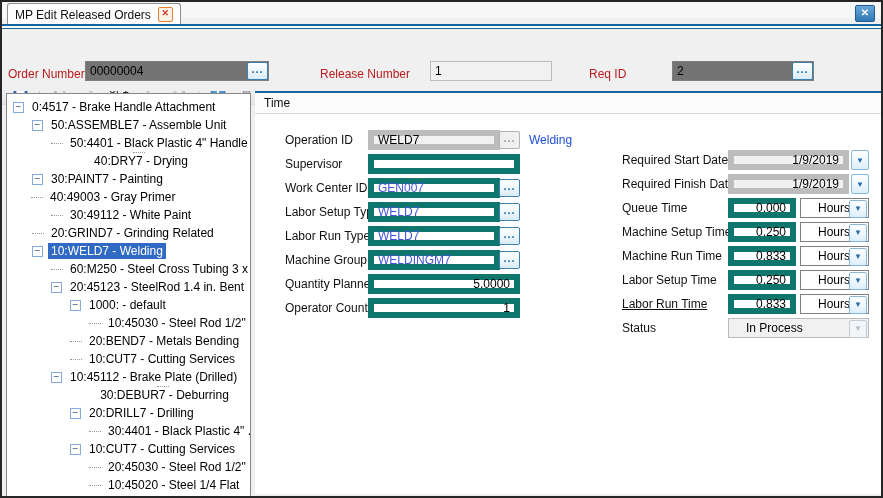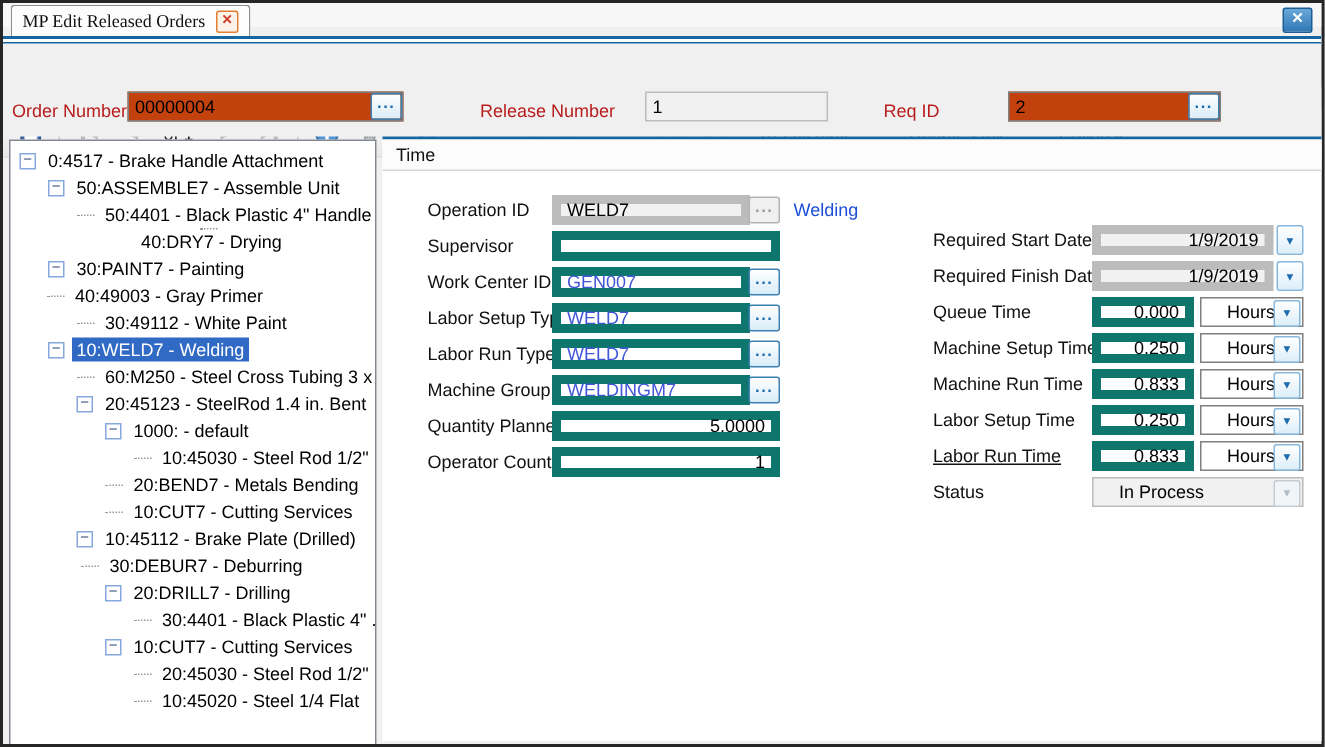--- a/index.html
+++ b/index.html
@@ -1,19 +1,19 @@
 <!DOCTYPE html>
 <html><head>
 <meta charset="utf-8">
 <style>
   html,body{margin:0;padding:0;background:#555;font-family:"Liberation Sans",sans-serif;}
   #window{position:relative;width:879px;height:494px;background:#f0f0f0;border:2px solid #262626;overflow:hidden;}
 
   
-  #tabstrip{position:absolute;left:0;top:0;width:100%;height:16px;background:#f7f7f7;font-family:Liberation Serif, serif;}
+  #tabstrip{position:absolute;left:0;top:0;width:100%;height:16px;background:#f7f7f7;}
   #tabrule{position:absolute;left:0;top:22px;width:100%;height:2px;background:#fff;
            border-top:2px solid #1565a0;border-bottom:1px solid #1565a0;}
   .tab{position:absolute;left:5px;top:1px;height:21px;display:flex;align-items:center;gap:7px;
        padding:0 7px;background:#fdfdfd;border:1px solid #8a8d95;border-bottom:none;
        border-radius:3px 3px 0 0;font-size:12px;color:#111;}
   .tab-close{width:13px;height:13px;border:1px solid #e08030;border-radius:2px;background:#fdf2e8;
        color:#cf3a2a;font-size:9px;font-weight:bold;line-height:11px;text-align:center;cursor:default;}
   .pane-close{position:absolute;right:6px;top:3px;width:18px;height:15px;border:1px solid #1d5d94;border-radius:2px;
        background:linear-gradient(#6aa7d8,#2f78b5);color:#fff;font-size:10px;font-weight:bold;
        line-height:13px;text-align:center;}
@@ -23,21 +23,21 @@
        background:linear-gradient(#fcfcfc,#e7e7e7);border-bottom:1px solid #dcdcdc;margin-top:46px;}
   .tico{width:24px;height:22px;display:flex;align-items:center;justify-content:center;margin:0 2px;}
   .tico:first-child{margin-left:6px;}
   .tsep{width:1px;height:20px;background:#c9c9c9;margin:0 5px;}
   .ttext{font-size:12px;color:#222;margin:0 8px;}
   .tbtn{font-size:12px;color:#111;margin:0 4px;padding:3px 14px;border-radius:2px;}
 
   
   #headerrow{position:absolute;left:0;top:56px;width:100%;height:33px;background:#f0f0f0;font-size:12px;}
   .hlabel{position:absolute;top:9px;color:#b91c1c;}
-  .fieldbox{position:absolute;top:3px;height:20px;background:#c2410c;border:1px solid #7f7f7f;
+  .fieldbox{position:absolute;top:3px;height:20px;background:#737373;border:1px solid #7f7f7f;
        font-size:12px;color:#000;display:flex;align-items:center;padding:0 4px;box-sizing:border-box;}
   .fieldbox.disabled{background:#f1f1f1;border-color:#bcbcbc;}
   .ellipsis-btn{position:absolute;top:4px;width:21px;height:18px;box-sizing:border-box;
        border:1px solid #3c7fb1;border-radius:2px;background:linear-gradient(#ffffff,#d9ecf8);
        color:#1c6cad;font-weight:bold;font-size:11px;line-height:13px;text-align:center;letter-spacing:1px;}
   .ellipsis-btn.disabled{border-color:#b3b3b3;color:#9b9b9b;background:#f0f0f0;}
 
   
   #treepanel{position:absolute;left:4px;top:91px;width:243px;height:398px;background:#fff;
        border:1px solid #828790;overflow:hidden;}
@@ -229,20 +229,24 @@
       </div>
       <div class="trow" style="padding-left: 24px; text-align: center;">
         <span class="stub"></span>
         <span class="tlabel">40:49003 - Gray Primer</span>
       </div>
       <div class="trow" style="padding-left: 44px;">
         <span class="stub"></span>
         <span class="tlabel">30:49112 - White Paint</span>
       </div>
       <div class="trow" style="padding-left: 25px;">
+        <span class="stub"></span>
+        <span class="tlabel">20:GRIND7 - Grinding Related</span>
+      </div>
+      <div class="trow" style="padding-left: 25px;">
         <span class="expander">−</span>
         <span class="tlabel sel">10:WELD7 - Welding</span>
       </div>
       <div class="trow" style="padding-left: 44px;">
         <span class="stub"></span>
         <span class="tlabel">60:M250 - Steel Cross Tubing 3 x 1...</span>
       </div>
       <div class="trow" style="padding-left: 44px;">
         <span class="expander">−</span>
         <span class="tlabel">20:45123 - SteelRod 1.4 in. Bent</span>
@@ -260,21 +264,21 @@
         <span class="tlabel">20:BEND7 - Metals Bending</span>
       </div>
       <div class="trow" style="padding-left: 63px;">
         <span class="stub"></span>
         <span class="tlabel">10:CUT7 - Cutting Services</span>
       </div>
       <div class="trow" style="padding-left: 44px;">
         <span class="expander">−</span>
         <span class="tlabel">10:45112 - Brake Plate (Drilled)</span>
       </div>
-      <div class="trow" style="padding-left: 47px;">
+      <div class="trow" style="padding-left: 72px; flex-direction: column;">
         <span class="stub"></span>
         <span class="tlabel">30:DEBUR7 - Deburring</span>
       </div>
       <div class="trow" style="padding-left: 63px;">
         <span class="expander">−</span>
         <span class="tlabel">20:DRILL7 - Drilling</span>
       </div>
       <div class="trow" style="padding-left: 82px;">
         <span class="stub"></span>
         <span class="tlabel">30:4401 - Black Plastic 4" ...</span>

